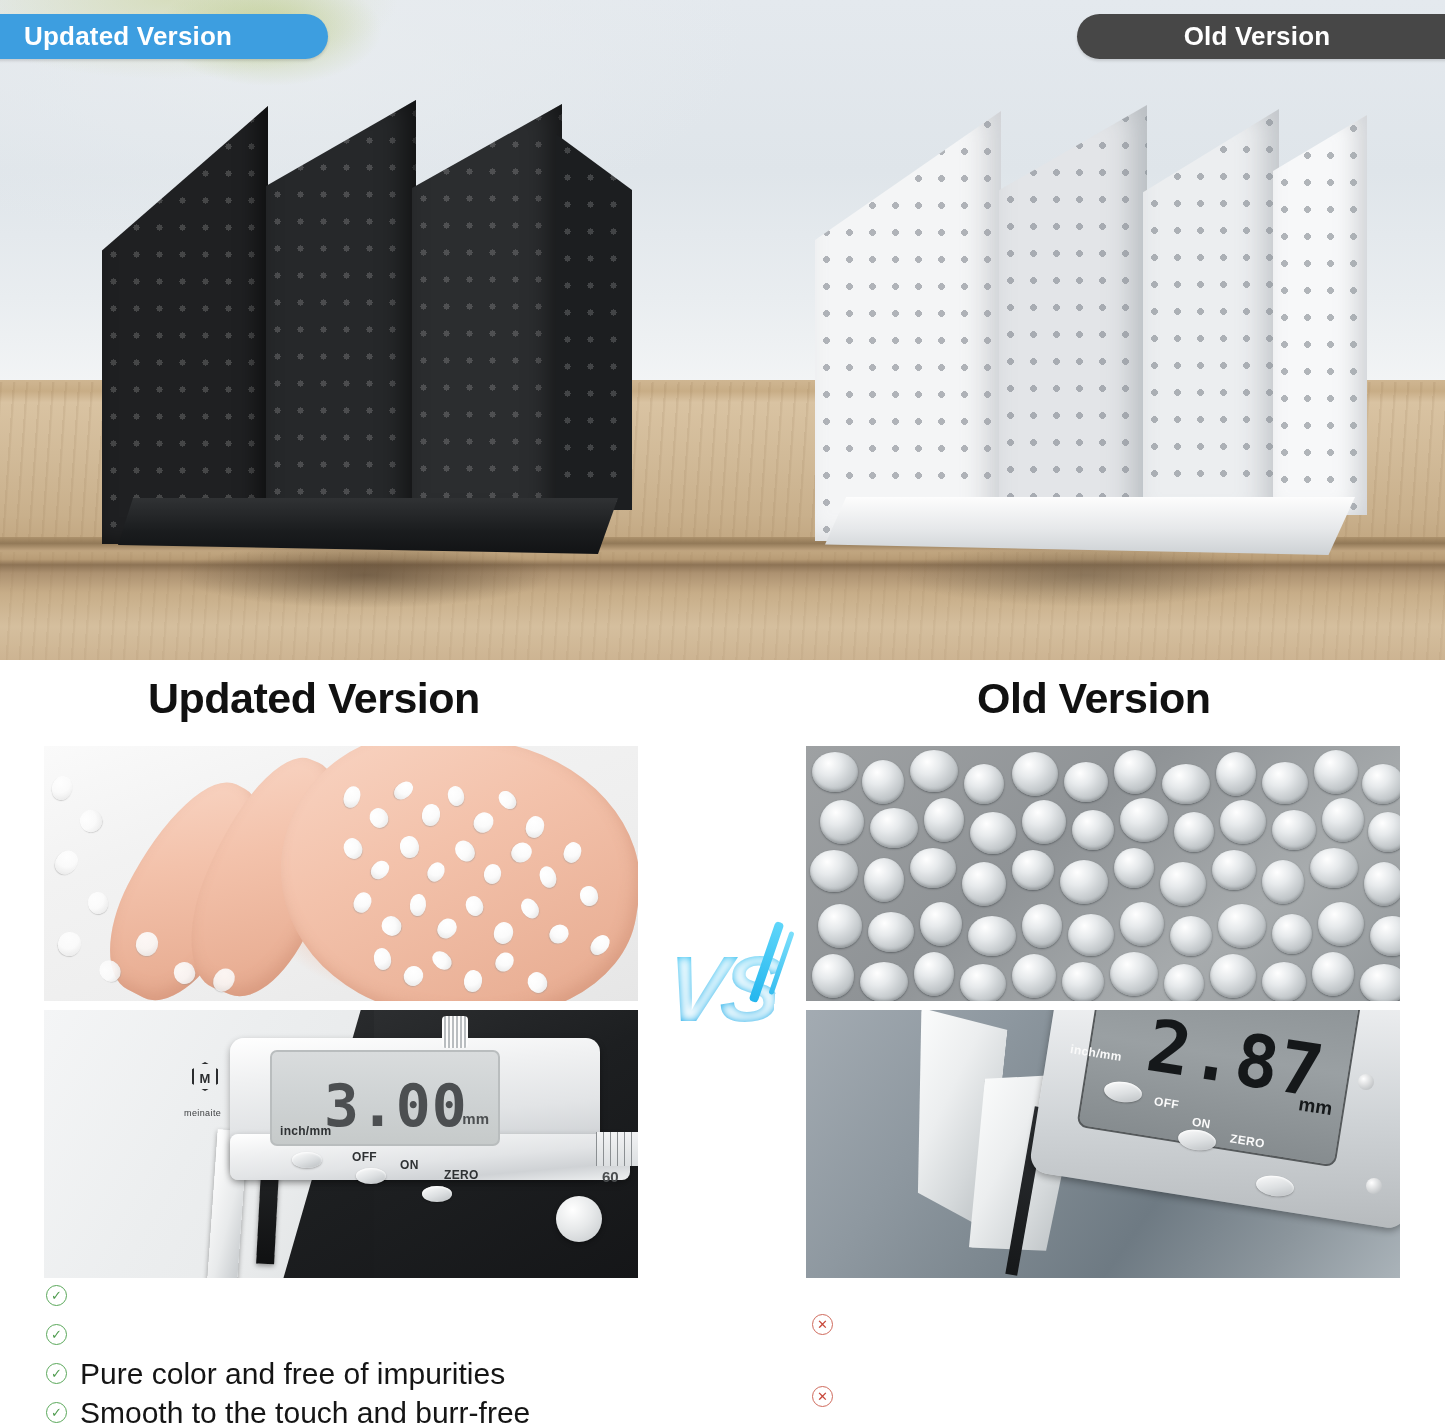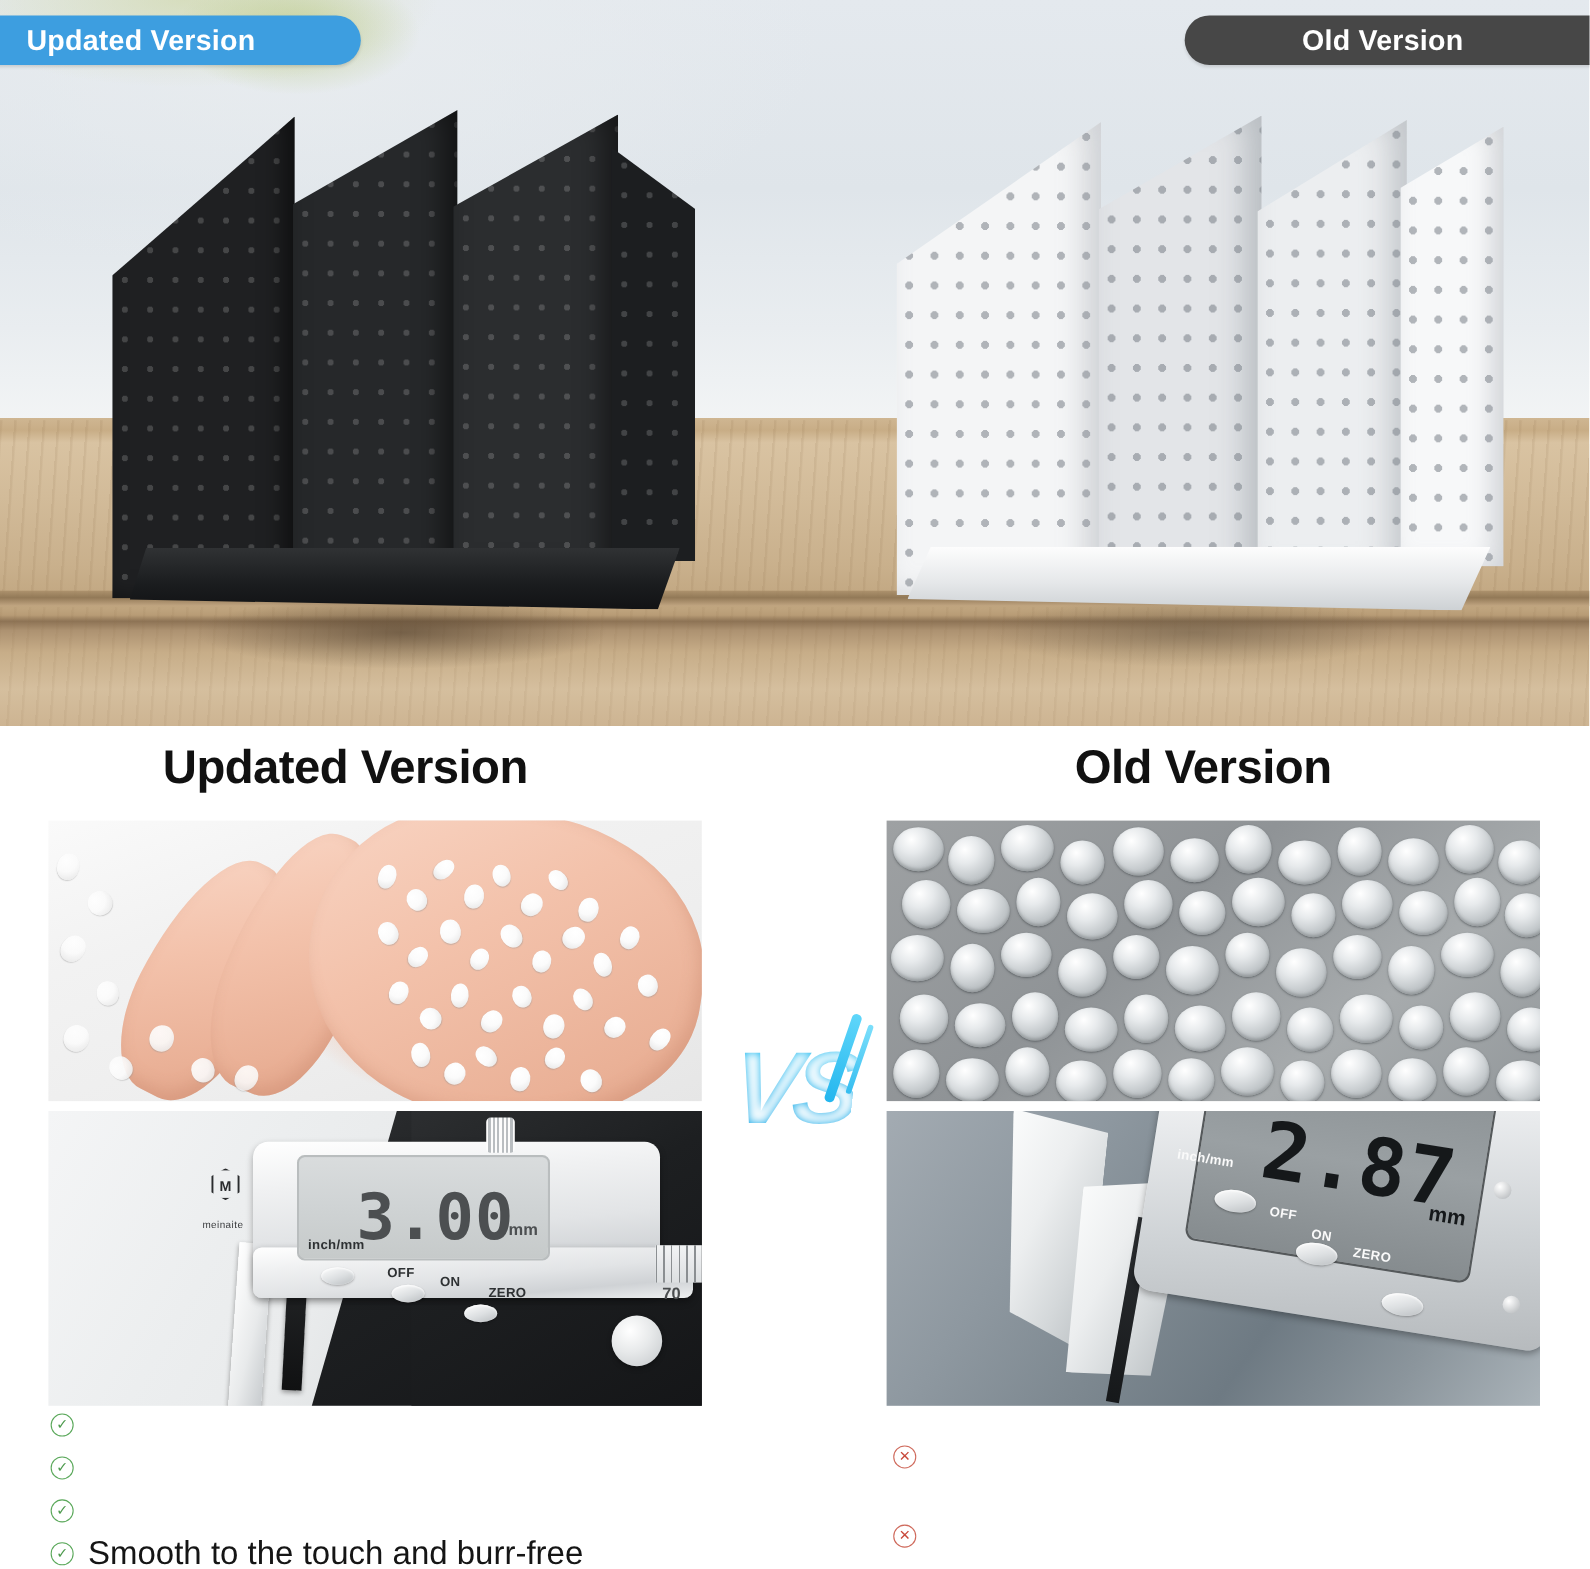--- a/index.html
+++ b/index.html
@@ -452,21 +452,21 @@
     <div class="lcd-lbl" style="left:308px; top:140px;">OFF</div>
     <div class="lcd-lbl" style="left:356px; top:148px;">ON</div>
     <div class="lcd-lbl" style="left:400px; top:158px;">ZERO</div>
     <div class="cal-btn" style="left:248px; top:142px; width:30px; height:16px;"></div>
     <div class="cal-btn" style="left:312px; top:158px; width:30px; height:16px;"></div>
     <div class="cal-btn" style="left:378px; top:176px; width:30px; height:16px;"></div>
 
     <div class="brand-hex" style="left:148px; top:52px;">M</div>
     <div class="brand-txt" style="left:140px; top:98px;">meinaite</div>
     <div class="scale-ruler" style="left:552px; top:122px; width:46px; height:34px;"></div>
-    <div style="position:absolute; left:558px; top:158px; font-size:15px; font-weight:bold; color:#4a4d4f;">70</div>
+    <div style="position:absolute; left:558px; top:158px; font-size:15px; font-weight:bold; color:#4a4d4f;">60</div>
   </div>
 
   <div class="photo" id="ph-cal-right">
     <div class="jaw" style="left:104px; top:2px; width:88px; height:214px; transform:rotate(6deg);
                 clip-path:polygon(0% 0%, 100% 6%, 100% 100%, 18% 86%);"></div>
     <div class="jaw" style="left:168px; top:56px; width:96px; height:188px; transform:rotate(8deg);
                 clip-path:polygon(0% 10%, 100% 0%, 88% 96%, 8% 100%);"></div>
     <div style="position:absolute; left:214px; top:96px; width:12px; height:170px;
                 transform:rotate(10deg);
                 background:linear-gradient(180deg,#2d3033 0%, #16181a 100%);"></div>
@@ -498,20 +498,21 @@
 
 <div id="feat-left">
   <div class="feat-row">
     <span class="mark mark-ok">✓</span>
   </div>
   <div class="feat-row">
     <span class="mark mark-ok">✓</span>
   </div>
   <div class="feat-row">
     <span class="mark mark-ok">✓</span>
+    <span class="feat-txt">Pure color and free of impurities</span>
   </div>
   <div class="feat-row">
     <span class="mark mark-ok">✓</span>
     <span class="feat-txt">Smooth to the touch and burr-free</span>
   </div>
 </div>
 
 <div id="feat-right">
   <div class="feat-row">
     <span class="mark mark-no">✕</span>

